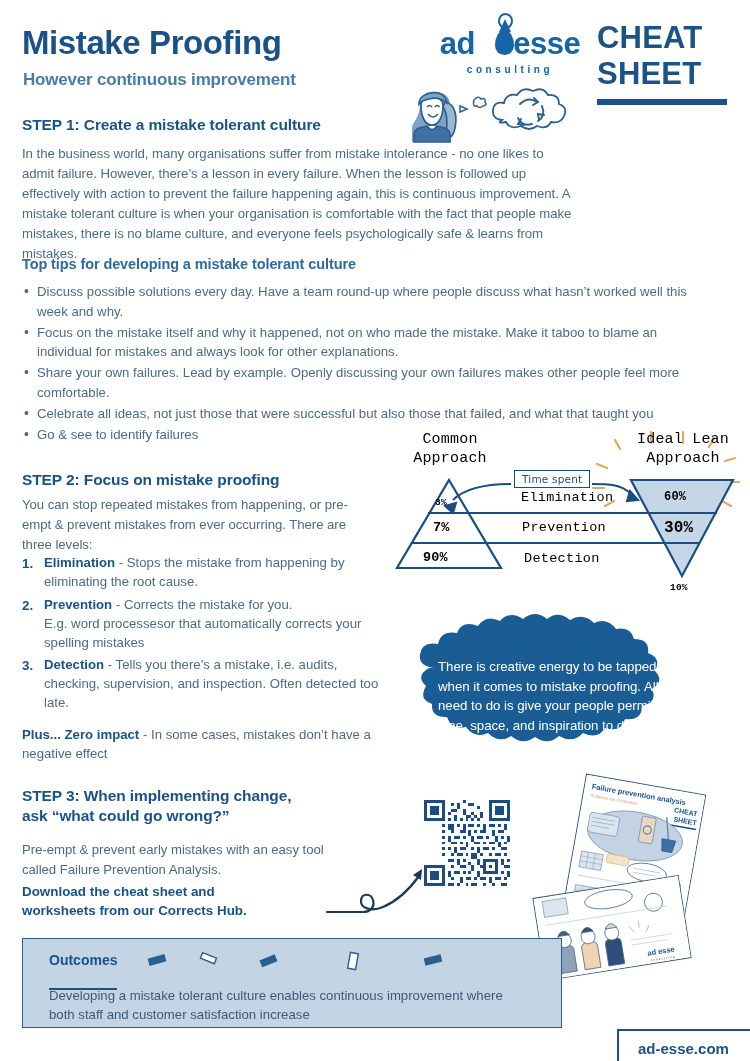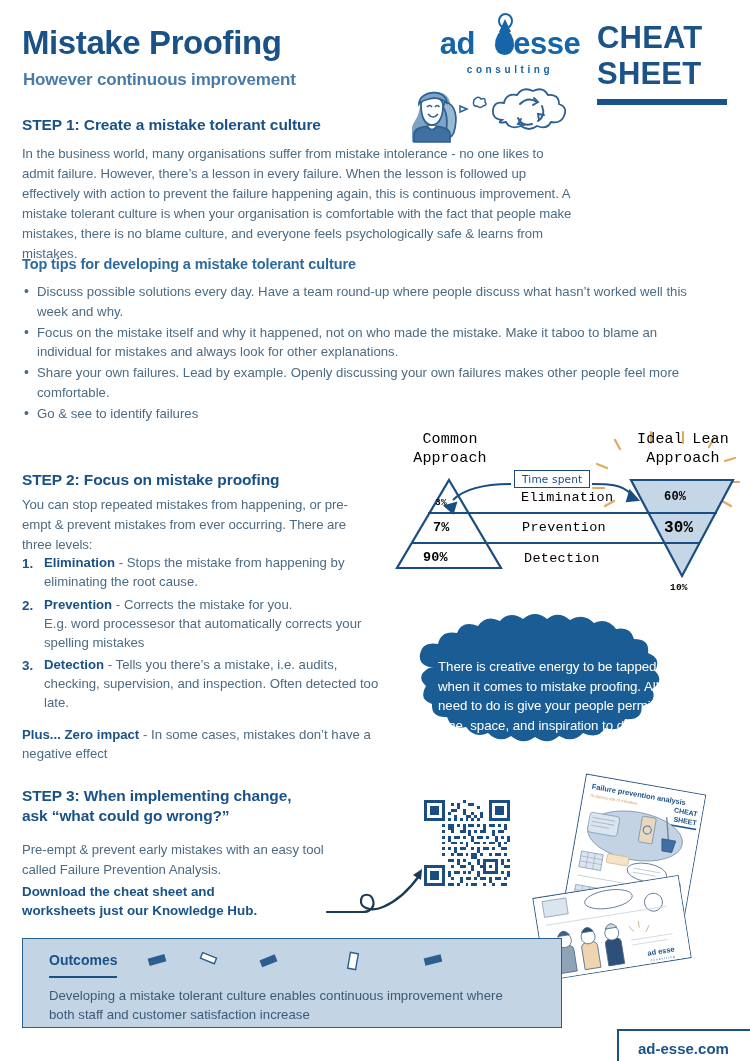--- a/index.html
+++ b/index.html
@@ -111,21 +111,21 @@
     overflow:hidden;
   }
 
   
   .outcomes {
     position:absolute; left:22px; top:938px; width:540px; height:90px;
     background:#c3d4e4; border:1.6px solid #2c5f8e;
   }
   .out-title {
     position:absolute; left:26px; top:13px; font-size:14px; font-weight:bold;
-    color:#1a5288; border-bottom:2.4px solid #1a5288; padding-bottom:8px;text-align:center;
+    color:#1a5288; border-bottom:2.4px solid #1a5288; padding-bottom:20px;text-align:center;
   }
   .out-body {
     position:absolute; left:26px; top:47px; width:480px; font-size:13.2px;
     color:#3b5a76; line-height:1.45;
   }
 
   .site {
     position:absolute; left:617px; top:1029px; width:160px; height:42px;
     border:2px solid #1a5288; border-right:none;
   }
@@ -201,20 +201,21 @@
   </div>
 
   <div class="h-step" style="left:22px; top:116px;">STEP 1: Create a mistake tolerant culture</div>
   <div class="body-p" style="left:22px; top:144px; width:556px;">In the business world, many organisations suffer from mistake intolerance - no one likes to admit failure. However, there’s a lesson in every failure. When the lesson is followed up effectively with action to prevent the failure happening again, this is continuous improvement. A mistake tolerant culture is when your organisation is comfortable with the fact that people make mistakes, there is no blame culture, and everyone feels psychologically safe &amp; learns from mistakes.</div>
   <div class="h-sub" style="left:22px; top:256px;">Top tips for developing a mistake tolerant culture</div>
 
   <ul class="bullets" style="left:23px; top:282px; width:690px;">
     <li>Discuss possible solutions every day. Have a team round-up where people discuss what hasn’t worked well this week and why.</li>
     <li>Focus on the mistake itself and why it happened, not on who made the mistake. Make it taboo to blame an individual for mistakes and always look for other explanations.</li>
     <li>Share your own failures. Lead by example. Openly discussing your own failures makes other people feel more comfortable.</li>
+    <li>Celebrate all ideas, not just those that were successful but also those that failed, and what that taught you</li>
     <li>Go &amp; see to identify failures</li>
   </ul>
 
   <div class="h-step" style="left:22px; top:471px;">STEP 2: Focus on mistake proofing</div>
   <div class="body-p" style="left:22px; top:495px; width:350px;">You can stop repeated mistakes from happening, or pre-empt &amp; prevent mistakes from ever occurring. There are three levels:</div>
 
   <div class="numlist" style="left:22px; top:554px; width:360px;">
     <div class="itm">
       <span class="num">1.</span>
       <b>Elimination</b><span> - </span><span>Stops the mistake from happening by eliminating the root cause.</span><br>
@@ -309,21 +310,21 @@
     <div class="cloud-txt">There is creative energy to be tapped into when it comes to mistake proofing. All you need to do is give your people permission, time, space, and inspiration to do it.</div>
   </div>
 
   <div class="h-step" style="left:22px; top:786px; width:340px; line-height:1.32;">
     <div>STEP 3: When implementing change,</div>
     <div>ask “what could go wrong?”</div>
   </div>
   <div class="body-p" style="left:22px; top:840px; width:330px;">Pre-empt &amp; prevent early mistakes with an easy tool called Failure Prevention Analysis.</div>
   <div style="position:absolute;left:22px;top:882px;width:330px;font-size:13.4px;font-weight:bold;color:#1a5288;line-height:1.42;">
     <div>Download the cheat sheet and</div>
-    <div>worksheets just our Knowledge Hub.</div>
+    <div>worksheets from our Corrects Hub.</div>
   </div>
 
   <div style="position:absolute;left:325px;top:862px;width:110px;height:60px;">
     <svg width="110" height="60" viewBox="0 0 110 60">
       <g fill="none" stroke="#1a3a55" stroke-width="2.2" stroke-linecap="round">
         <path d="M2 50 L38 50 C46 50, 50 44, 48 38 C46 31, 37 31, 36 38 C35 46, 46 50, 58 45 C72 39, 84 28, 94 14"></path>
         <path d="M88 13 l9 -6 -1 11 z" fill="#1a3a55" stroke="none"></path>
       </g>
     </svg>
   </div>

